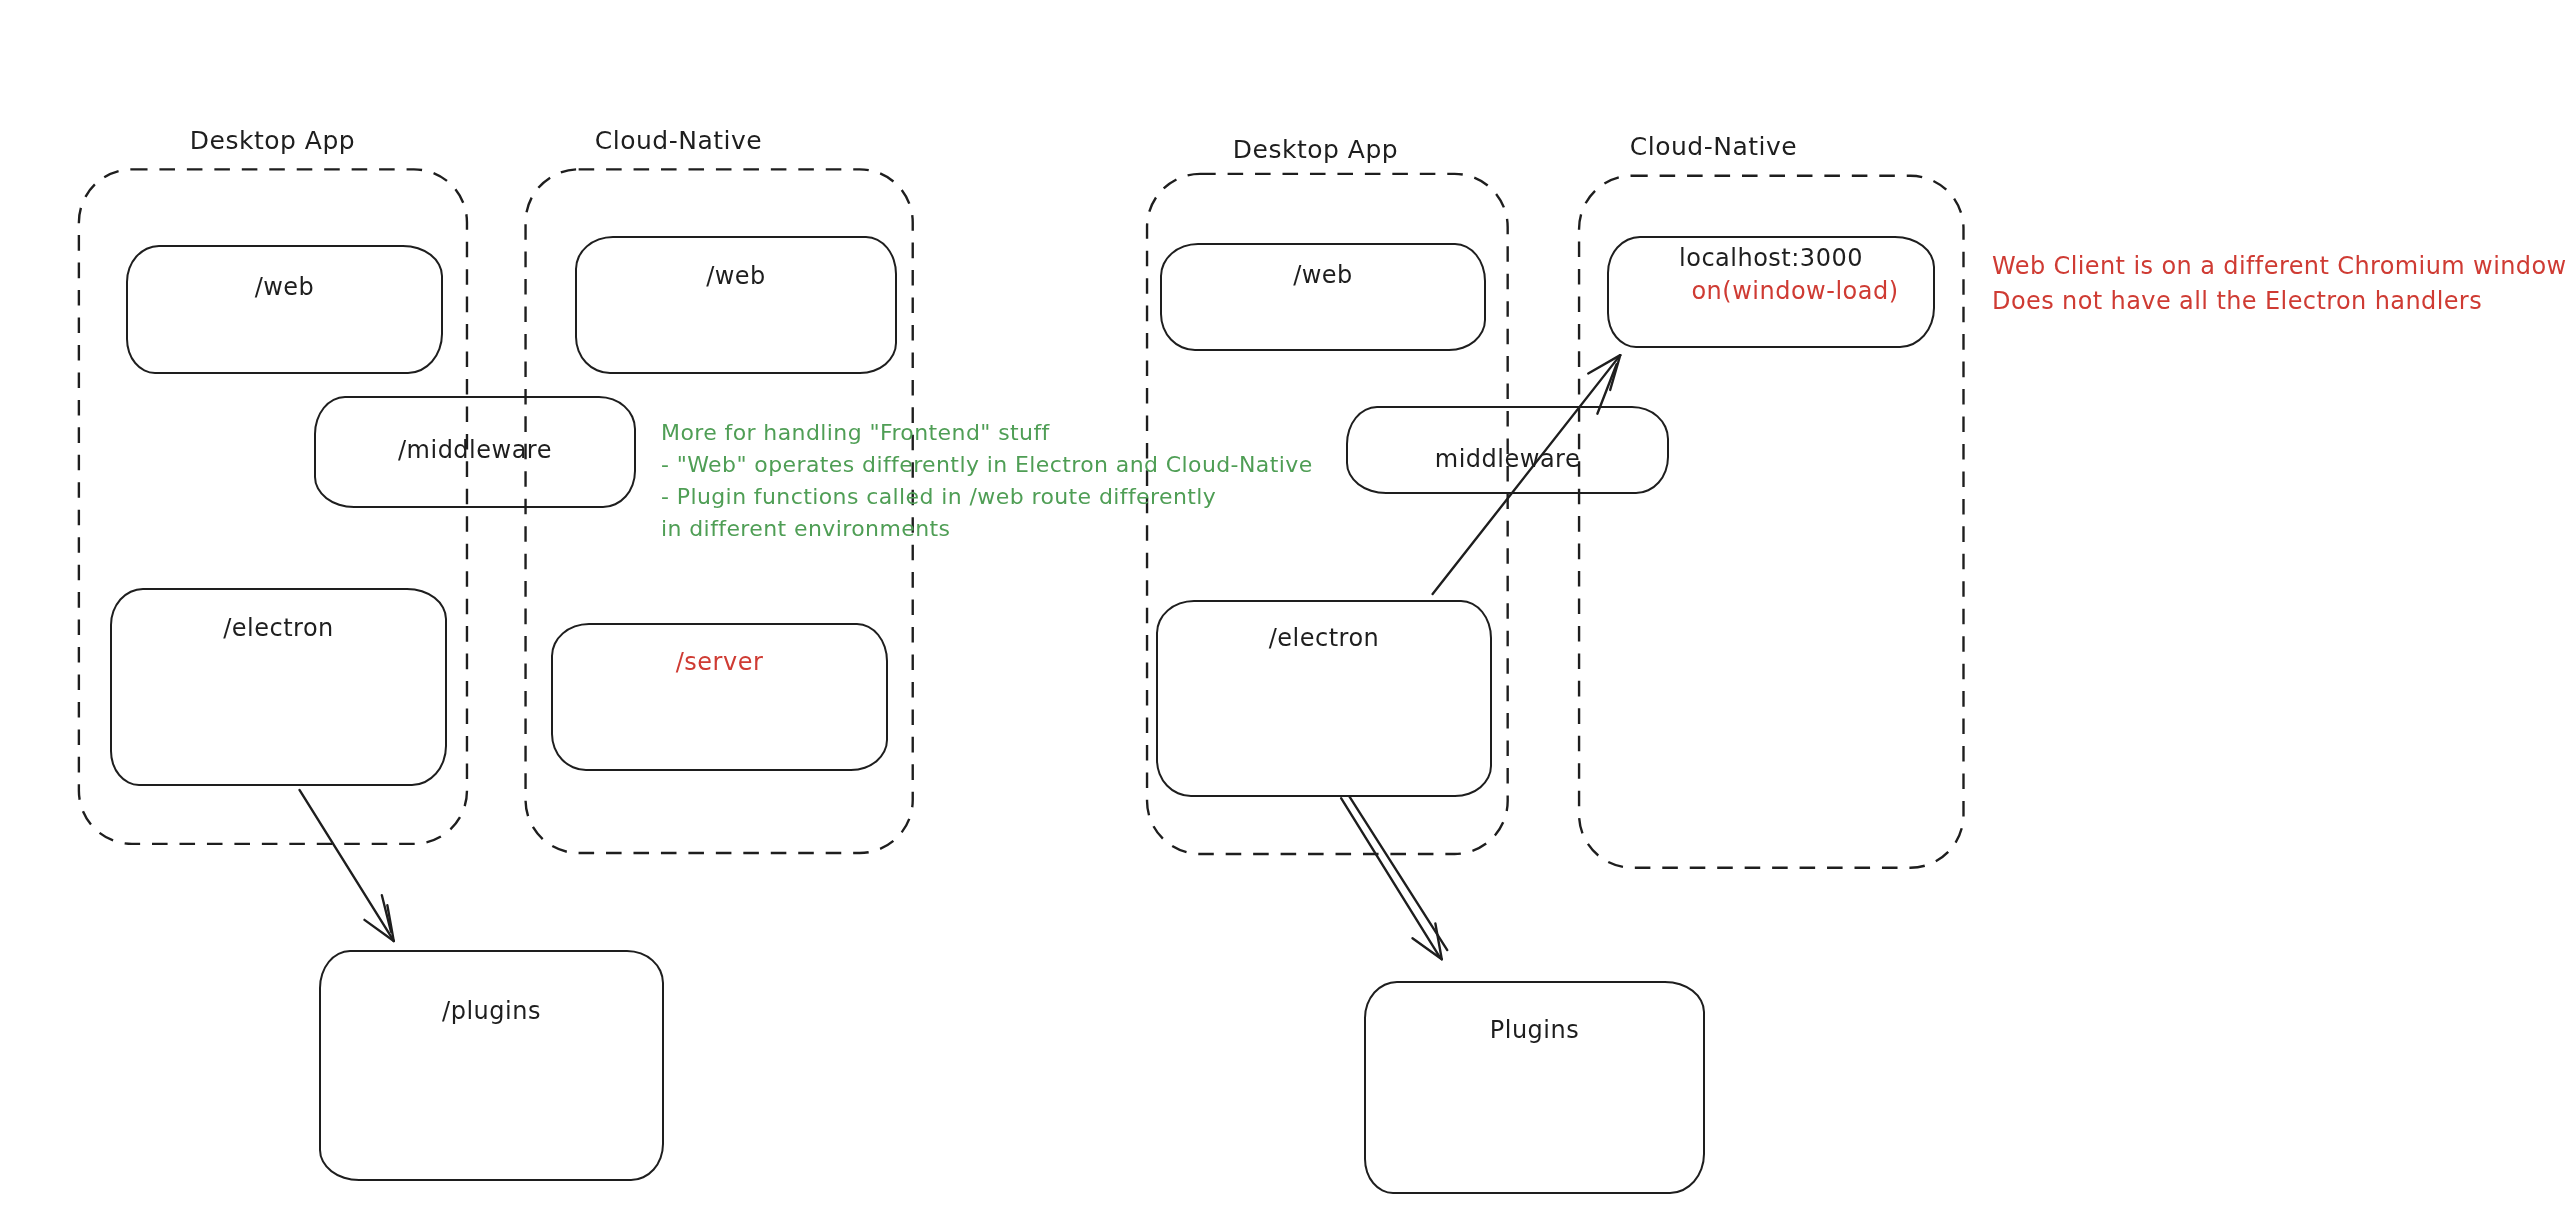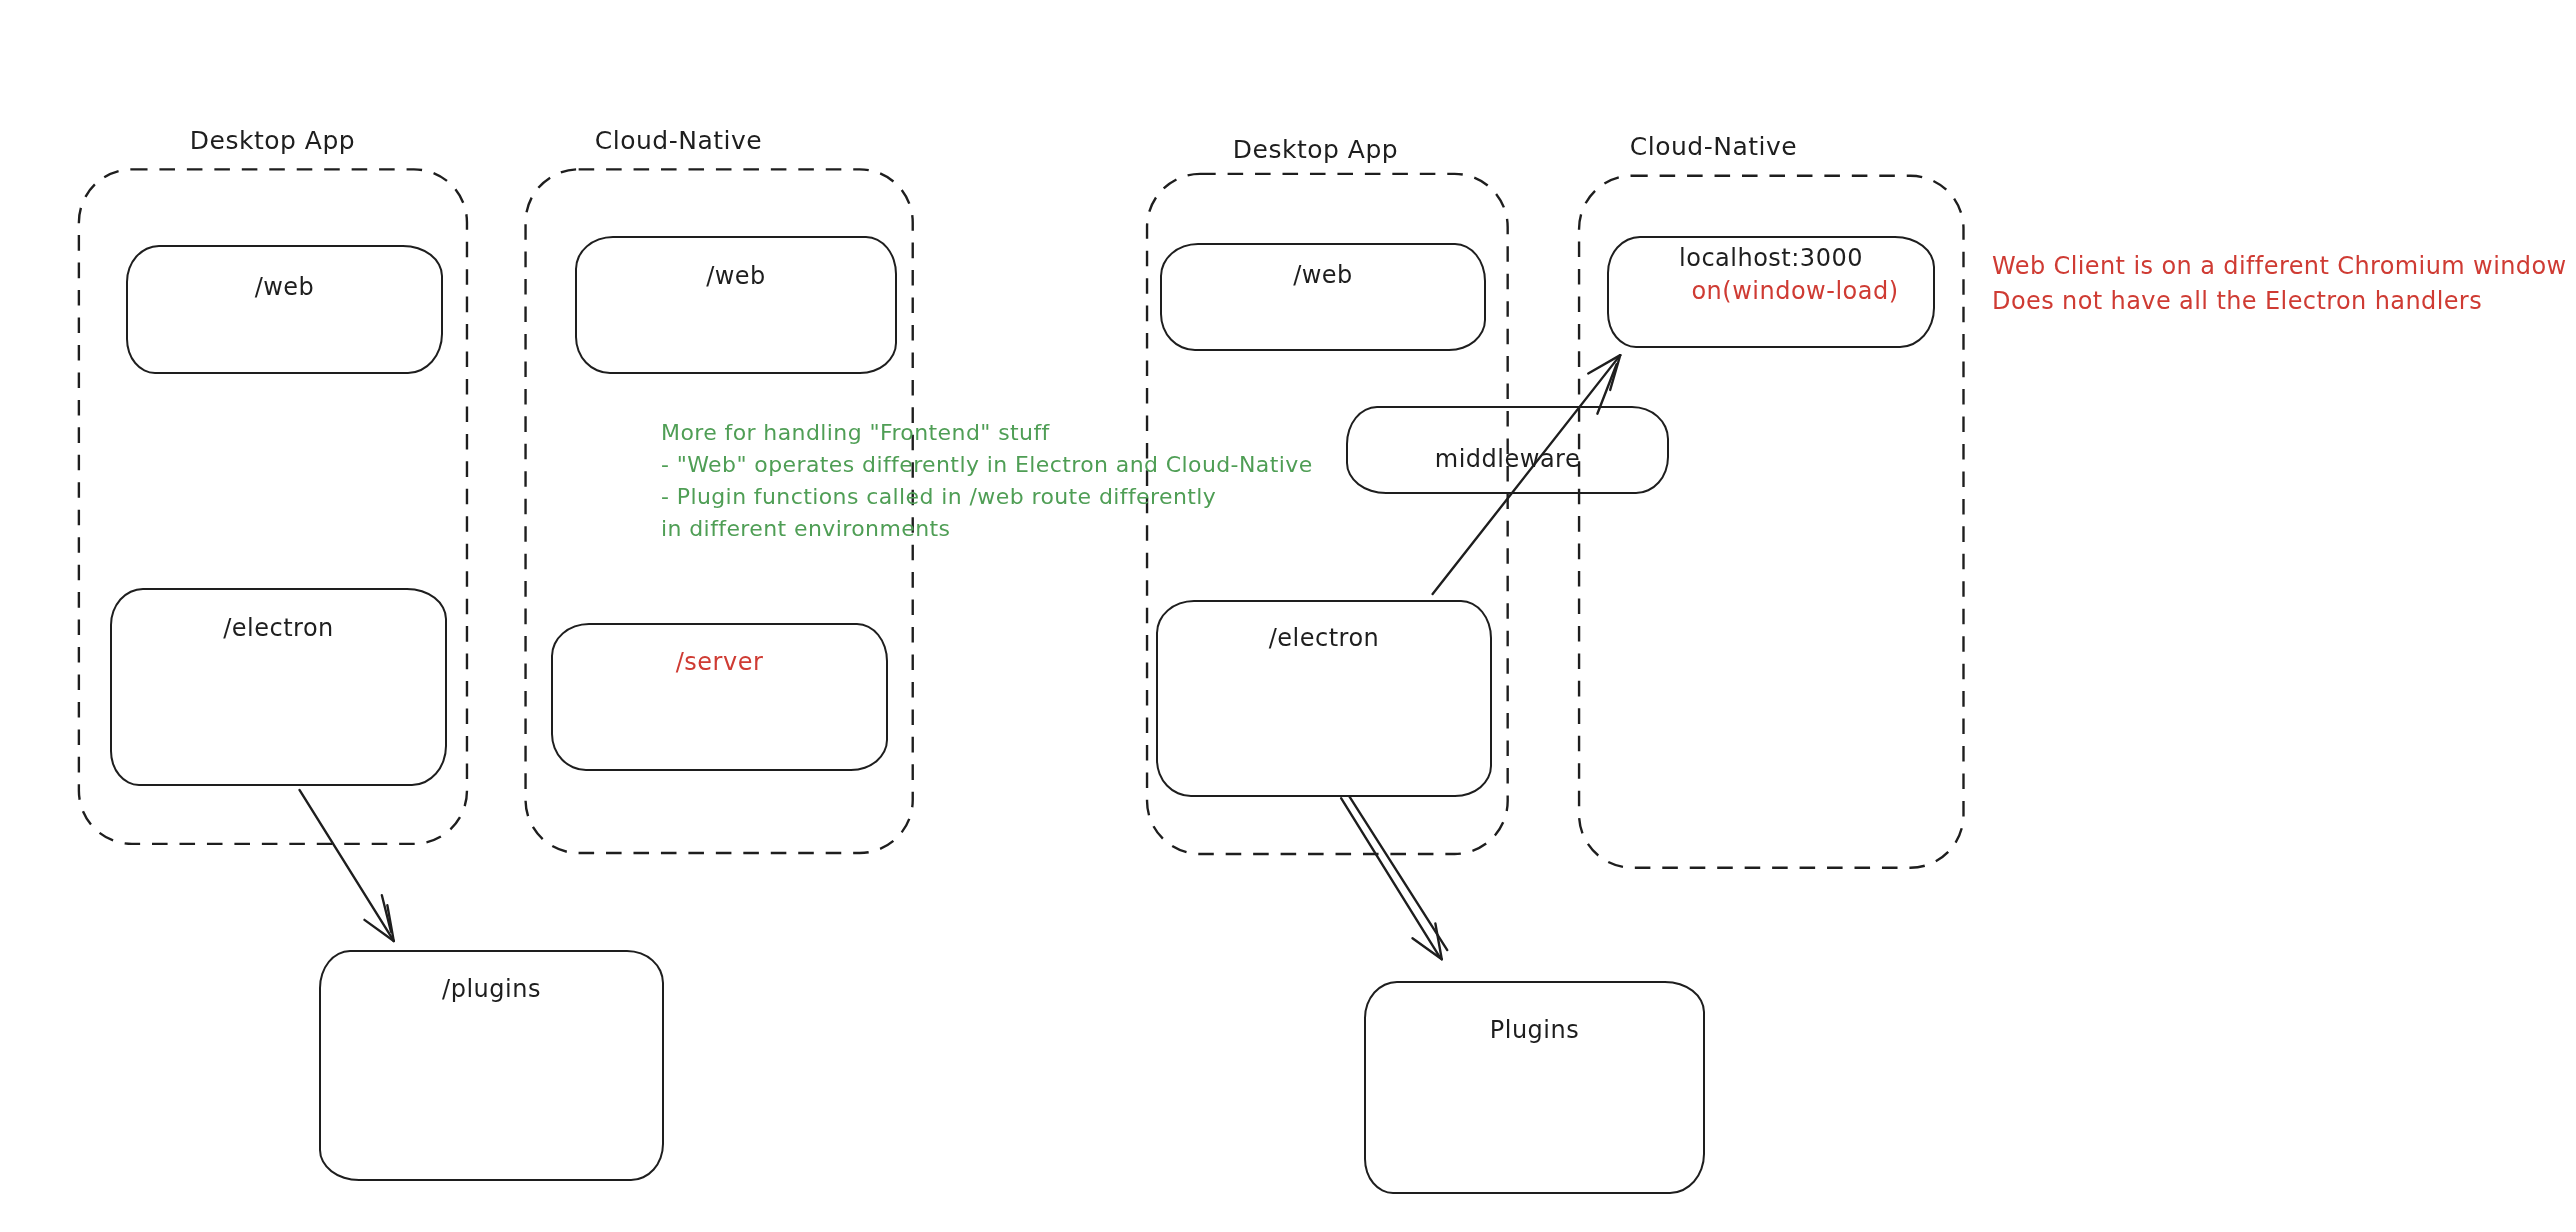--- a/index.html
+++ b/index.html
@@ -52,30 +52,33 @@
   <div class="group-title" style="left:1512px;top:132px;">Cloud-Native</div>
 
   <div class="node r1" style="left:126px;top:245px;width:317px;height:129px;padding-top:26px;">
     <span class="lbl">/web</span>
   </div>
 
   <div class="node r2" style="left:575px;top:236px;width:322px;height:138px;padding-top:24px;">
     <span class="lbl">/web</span>
   </div>
 
+  <div class="node r3" style="left:314px;top:396px;width:322px;height:112px;padding-top:38px;">
+    <span class="lbl">/middleware</span>
+  </div>
 
   <div class="node r1" style="left:110px;top:588px;width:337px;height:198px;padding-top:24px;">
     <span class="lbl">/electron</span>
   </div>
 
   <div class="node r2" style="left:551px;top:587px;width:337px;height:148px;padding-top:23px;margin-top:36px;">
     <span class="lbl red-text">/server</span>
   </div>
 
-  <div class="node r3" style="left:319px;top:950px;width:345px;height:231px;padding-top:23px;">
+  <div class="node r3" style="left:319px;top:950px;width:345px;height:231px;padding-top:45px;">
     <span class="lbl">/plugins</span>
   </div>
 
   <div class="node r2" style="left:1160px;top:243px;width:326px;height:108px;padding-top:15.6px;">
     <span class="lbl">/web</span>
   </div>
 
   <div class="node r1" style="left:1607px;top:236px;width:328px;height:112px;padding-top:6px;">
     <span class="lbl">localhost:3000</span>
     <span class="sub-lbl red-text">on(window-load)</span>

